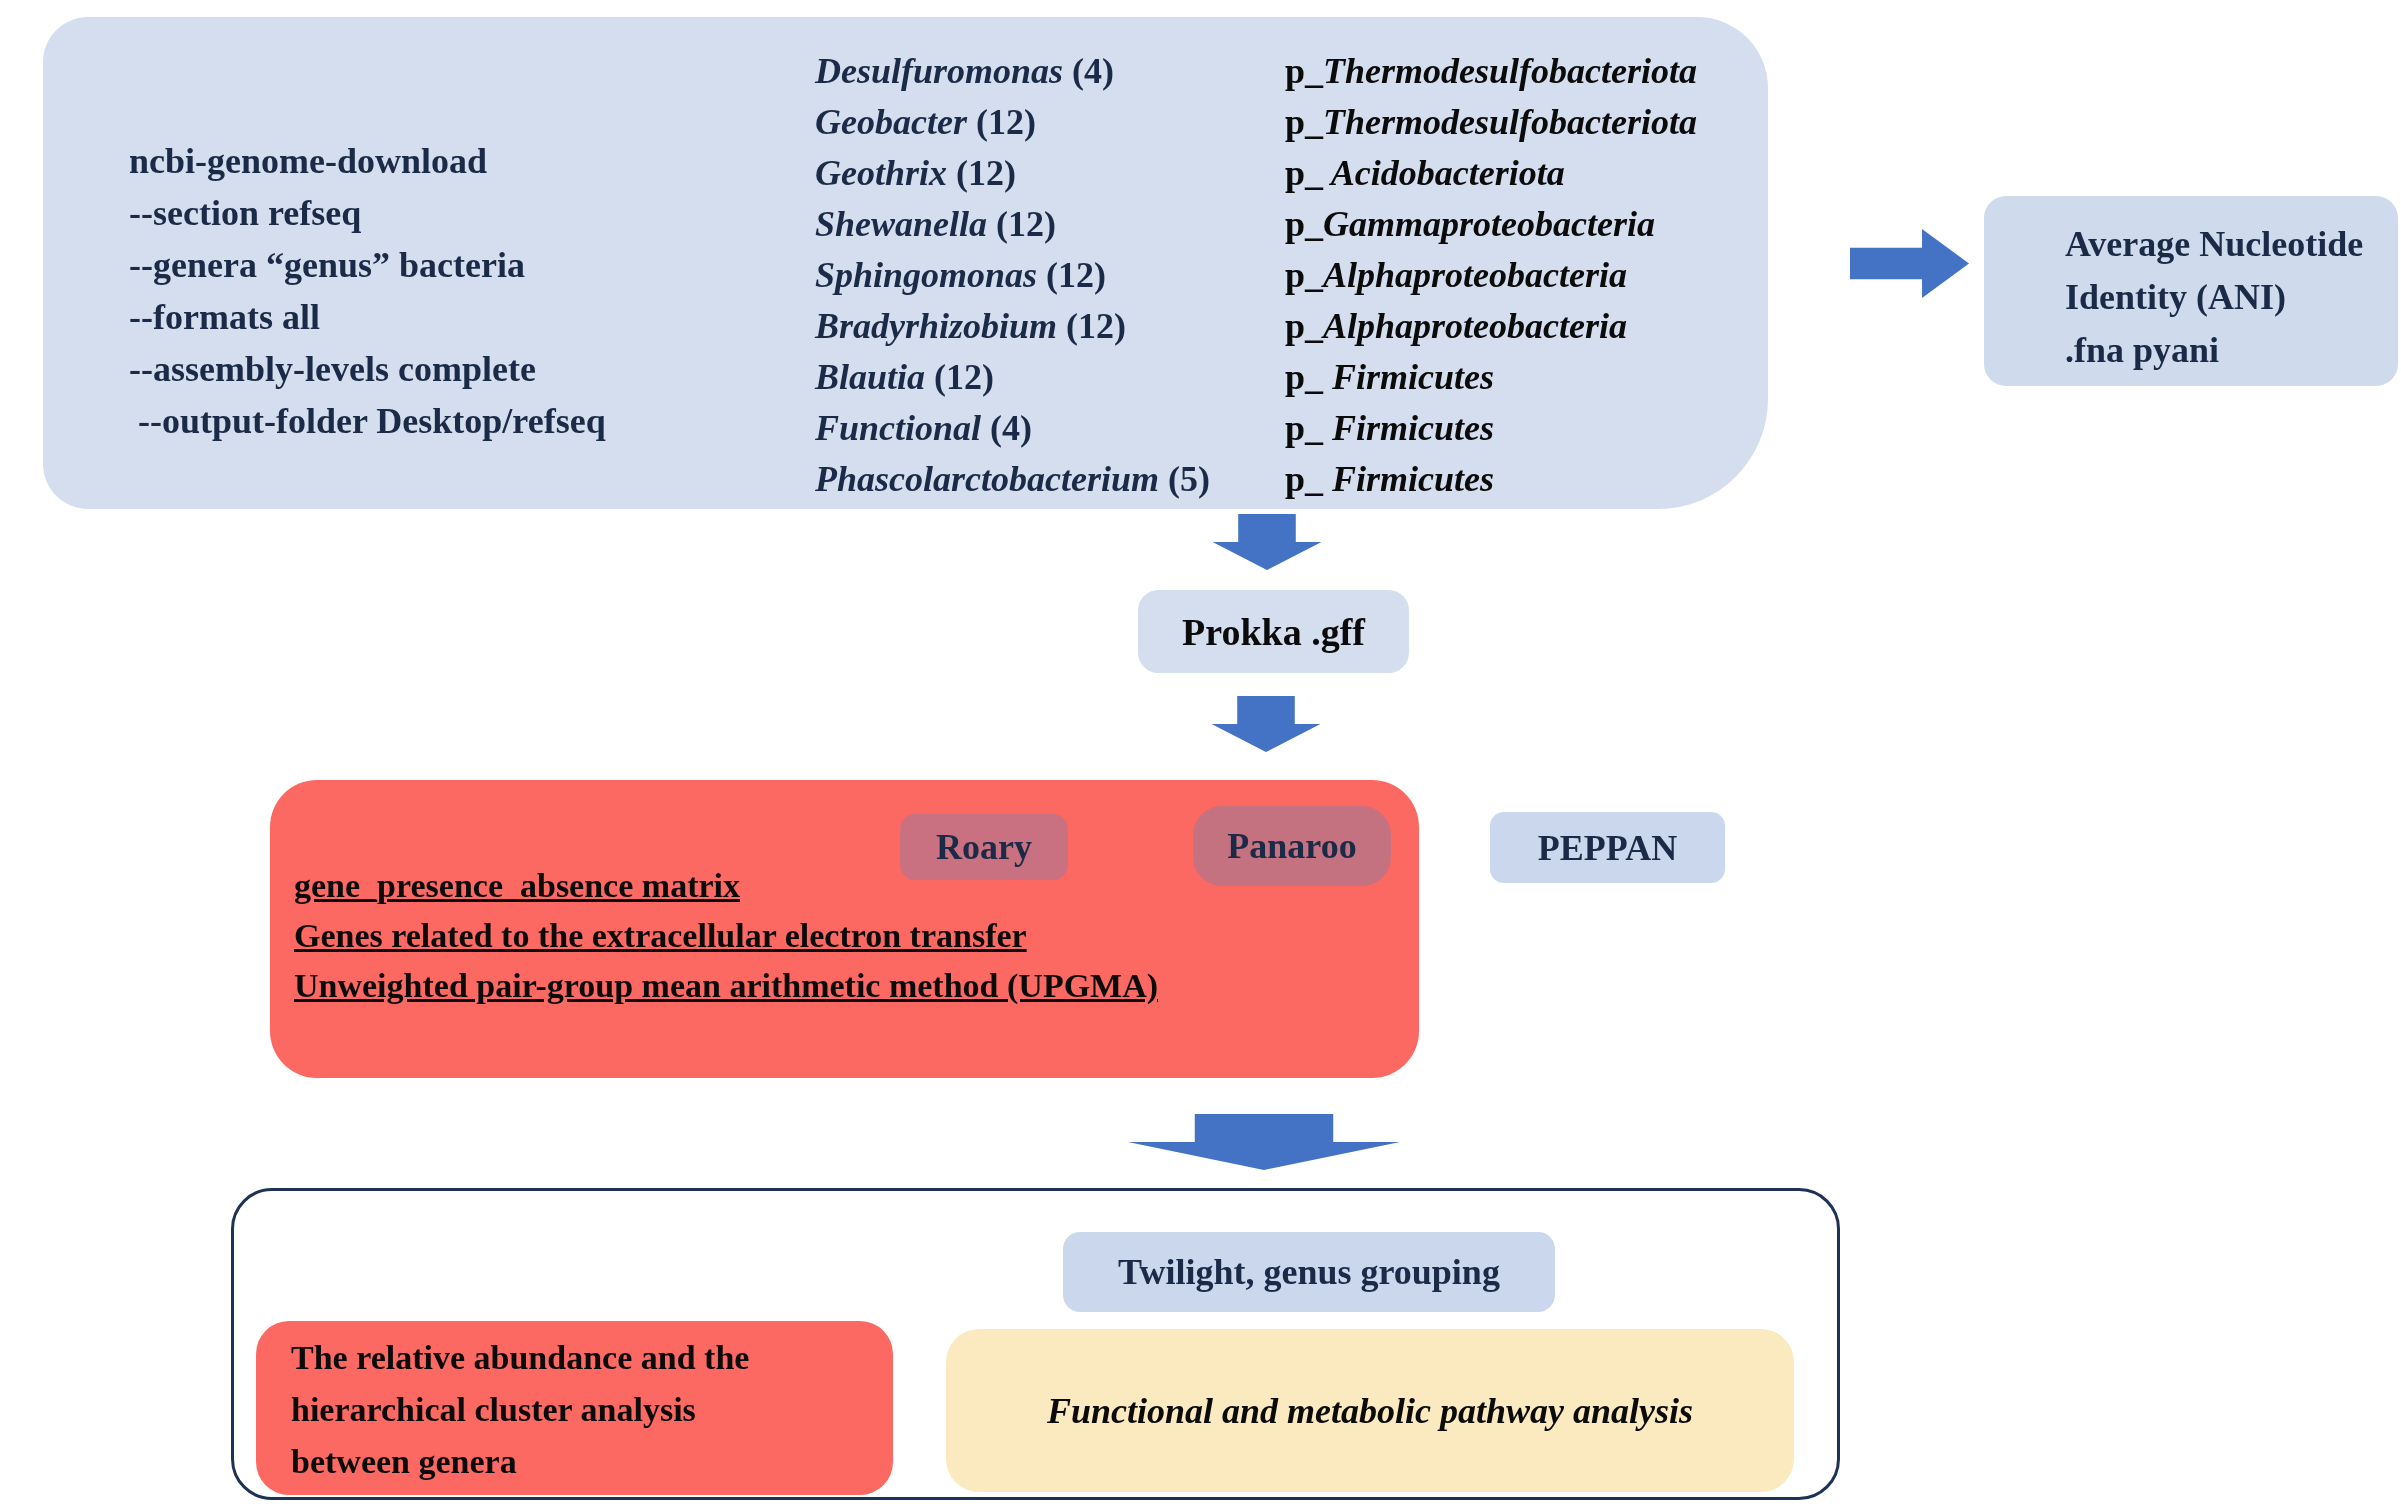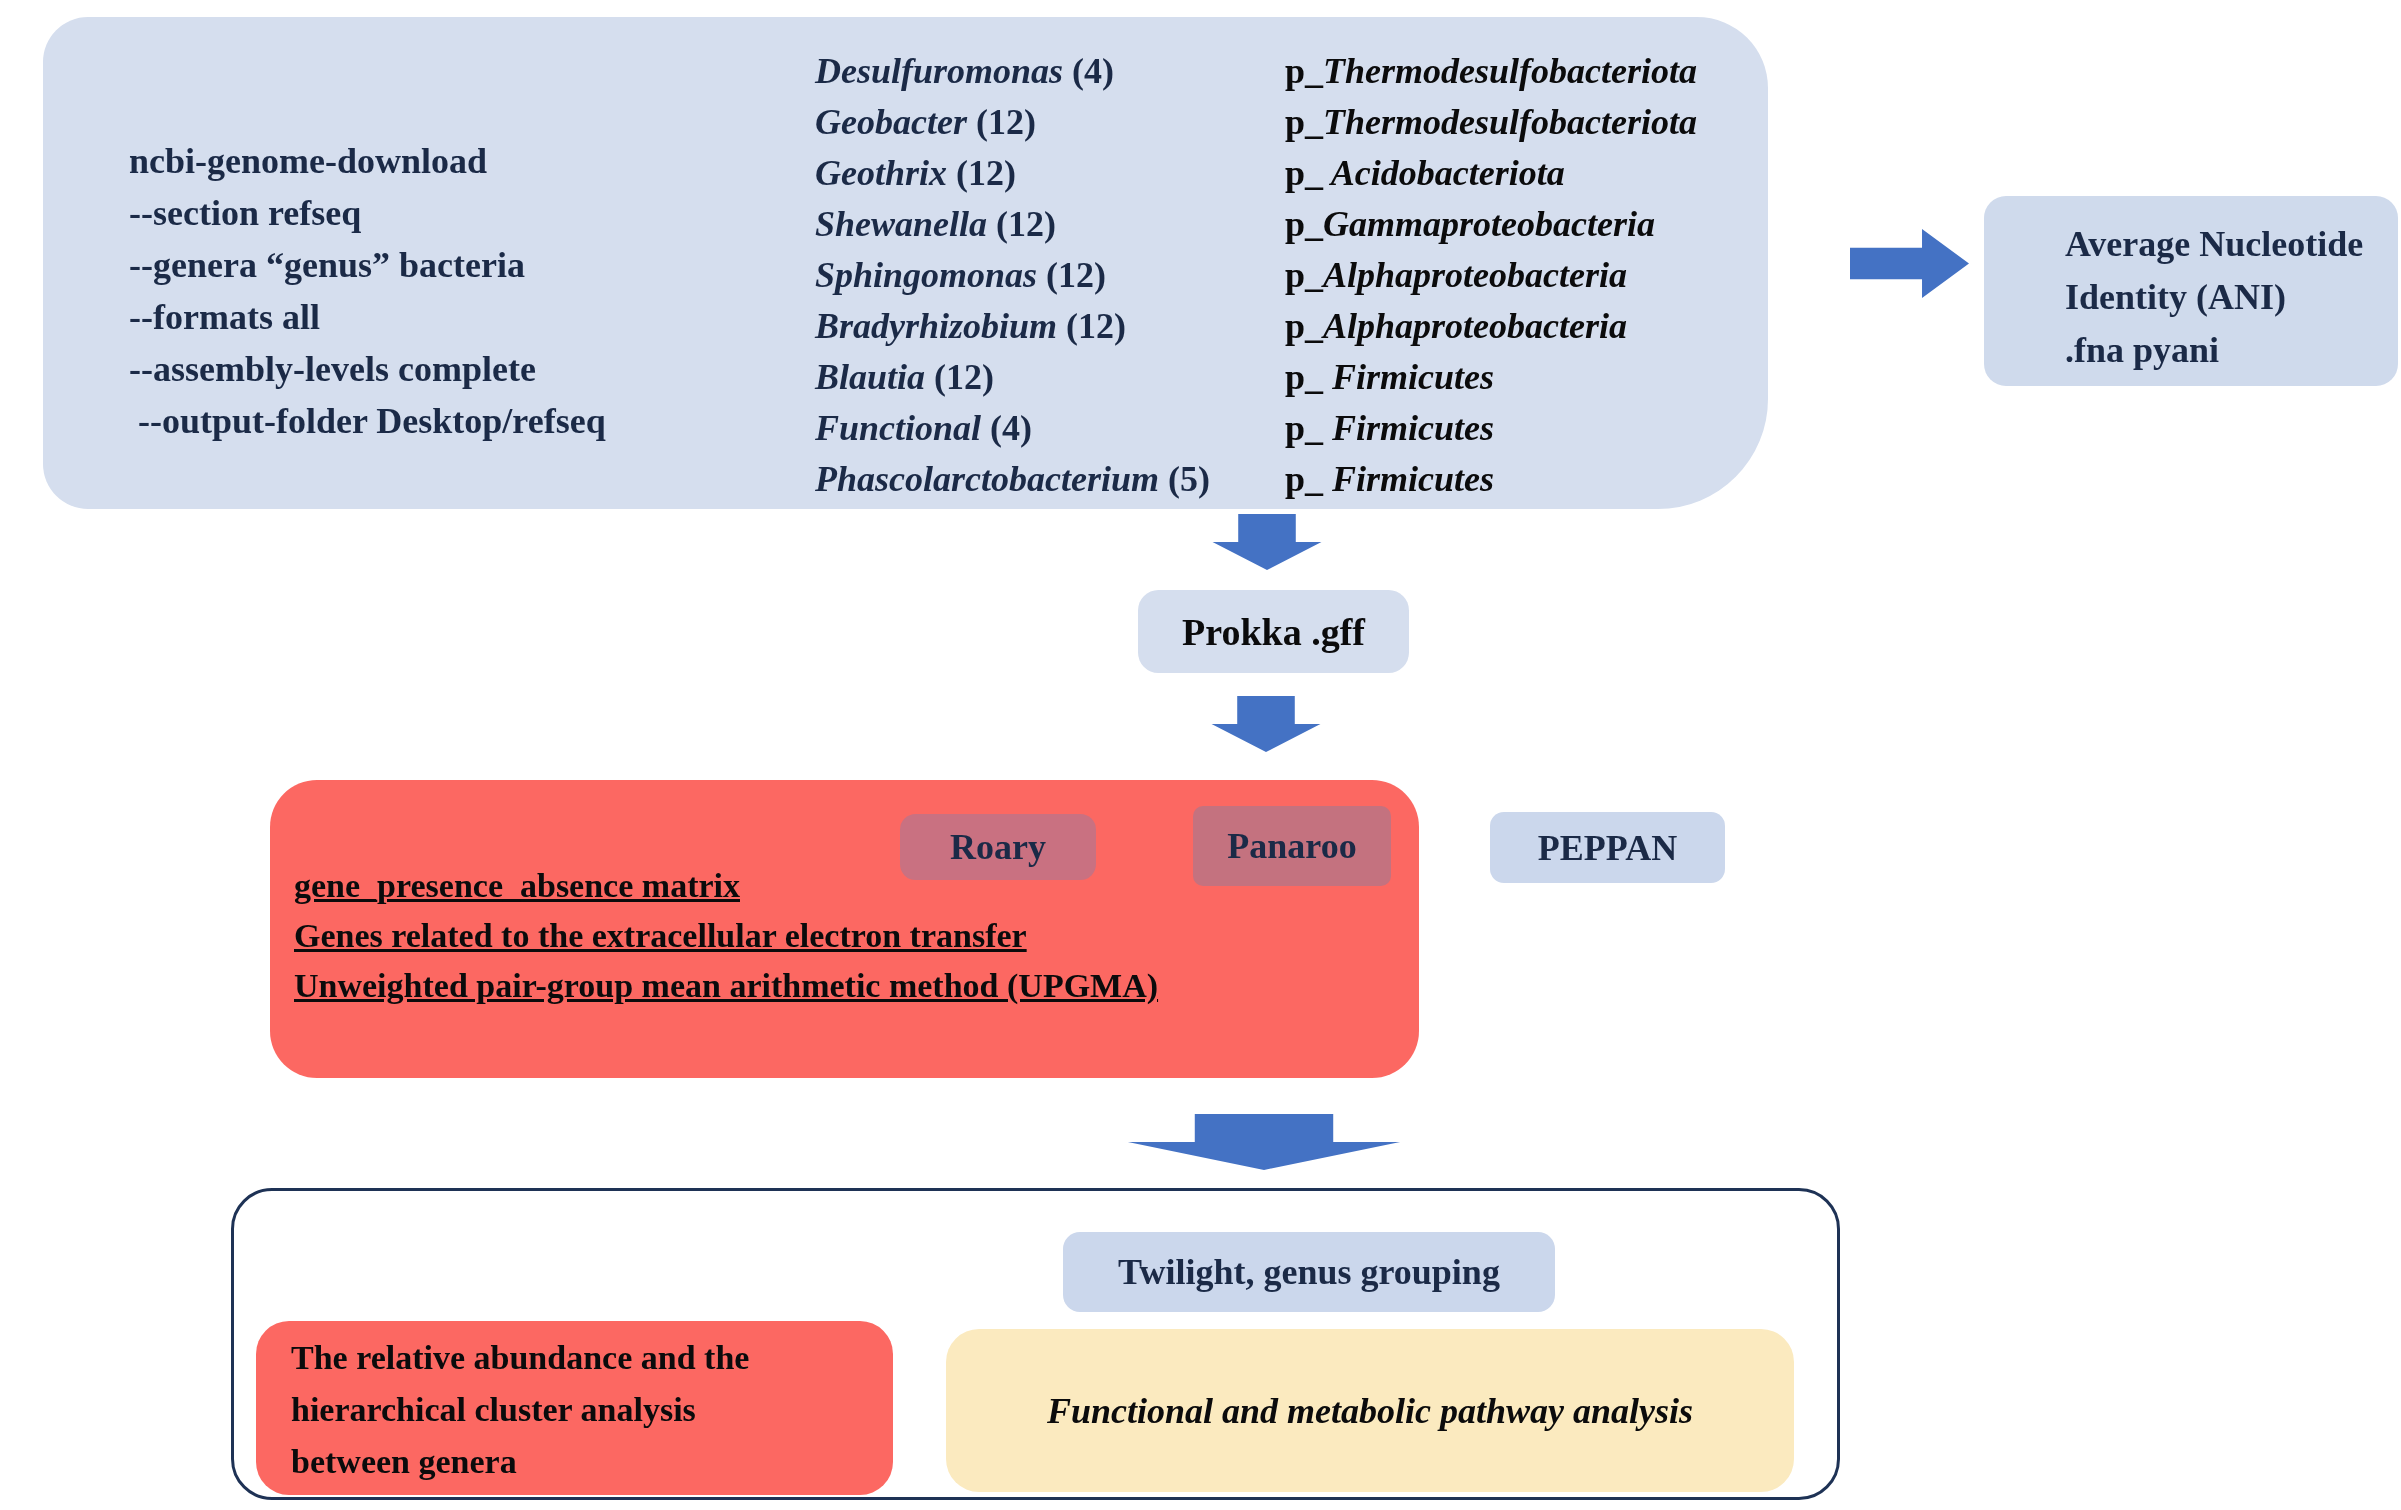--- a/index.html
+++ b/index.html
@@ -58,22 +58,22 @@
   
   .pan-box{
     left:270px;top:780px;width:1149px;height:298px;
     background:#fc6862;border-radius:47px;
   }
   .tool-chip{
     border-radius:15.7px;
     display:flex;align-items:center;justify-content:center;
     font-size:36px;color:#1b2a47;
   }
-  .roary-chip{left:900px;top:814px;width:196px;height:66px;background:#c97181;}
-  .panaroo-chip{left:1193px;top:806px;width:198px;height:80px;background:#c4727f;border-radius:10px;}
+  .roary-chip{left:900px;top:814px;width:168px;height:66px;background:#c97181;}
+  .panaroo-chip{left:1193px;top:806px;width:198px;height:80px;background:#c4727f;border-radius:29px;}
   .peppan-chip{left:1490px;top:812px;width:235px;height:71px;background:#cbd7ec;border-radius:14px;}
   .pan-lines{
     left:294px;top:861px;
     font-size:34px;line-height:50px;color:#0b0b0c;text-decoration:underline;
   }
 
   
   .arrow-down-big{left:1127px;top:1114px;width:274px;height:56px;}
 
   

